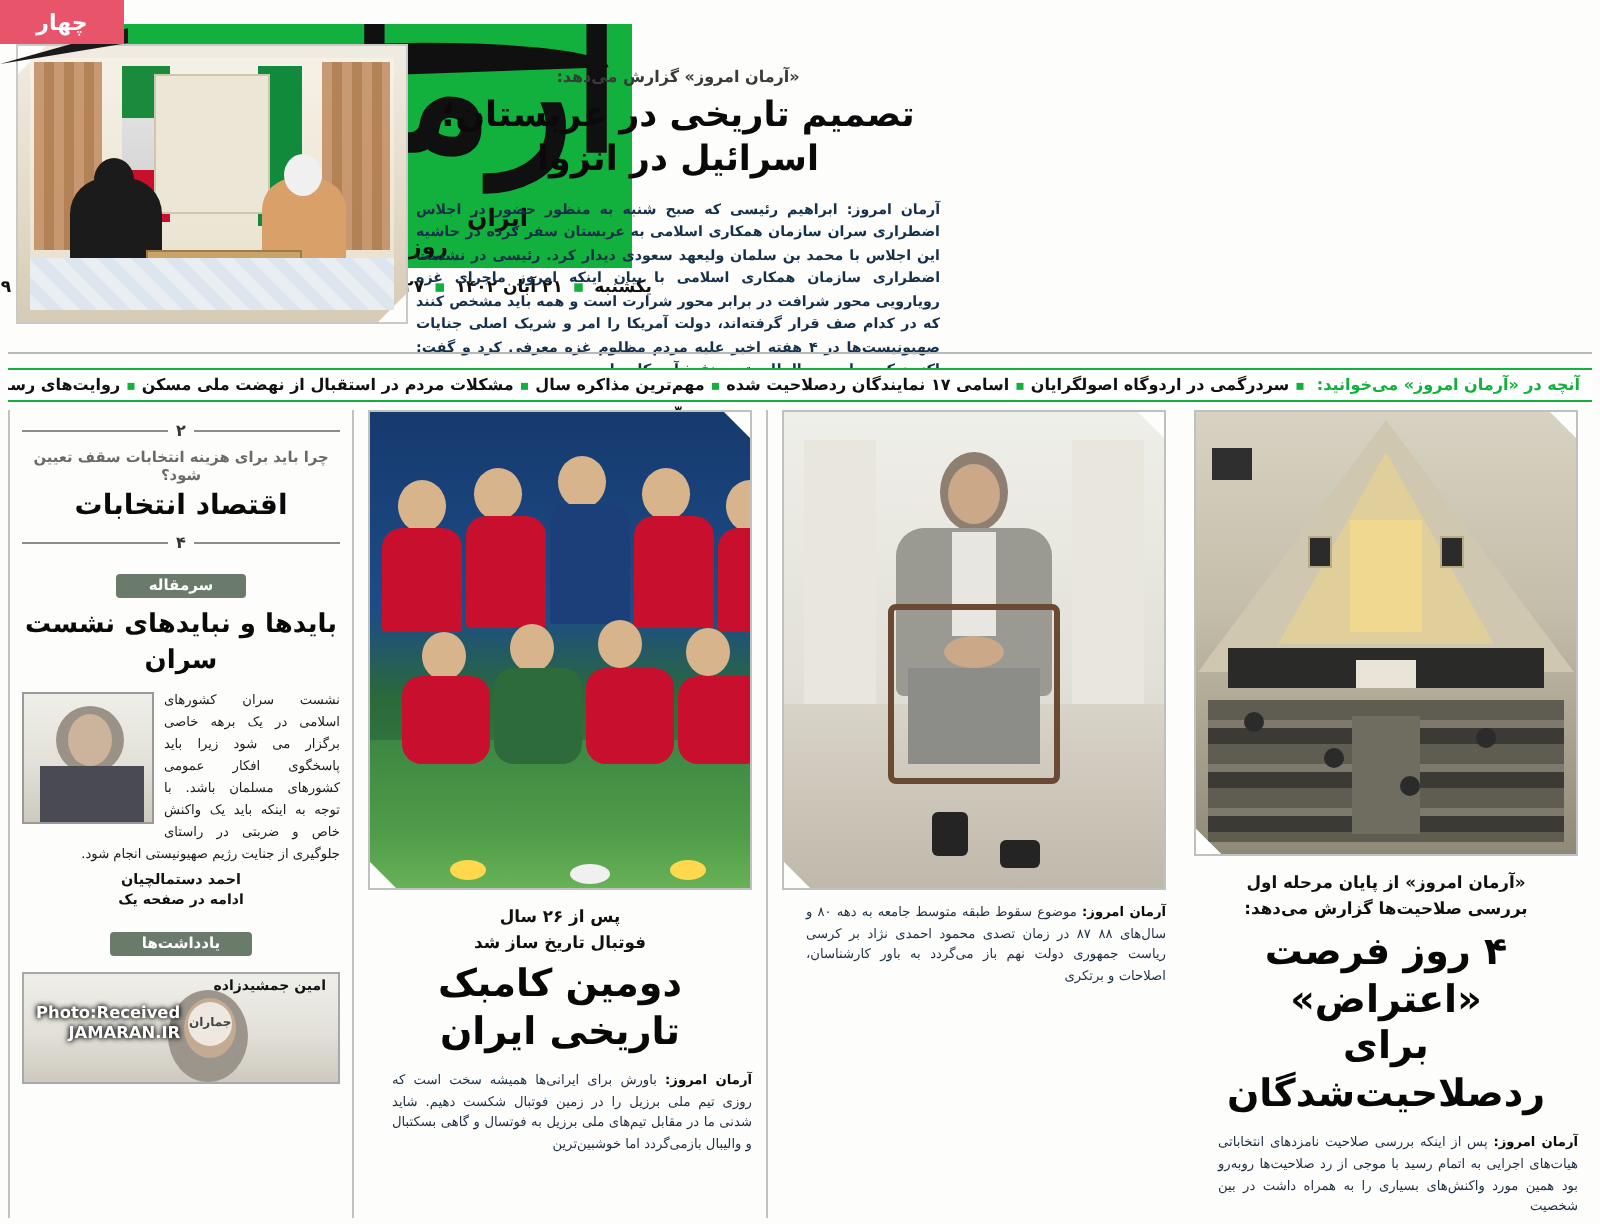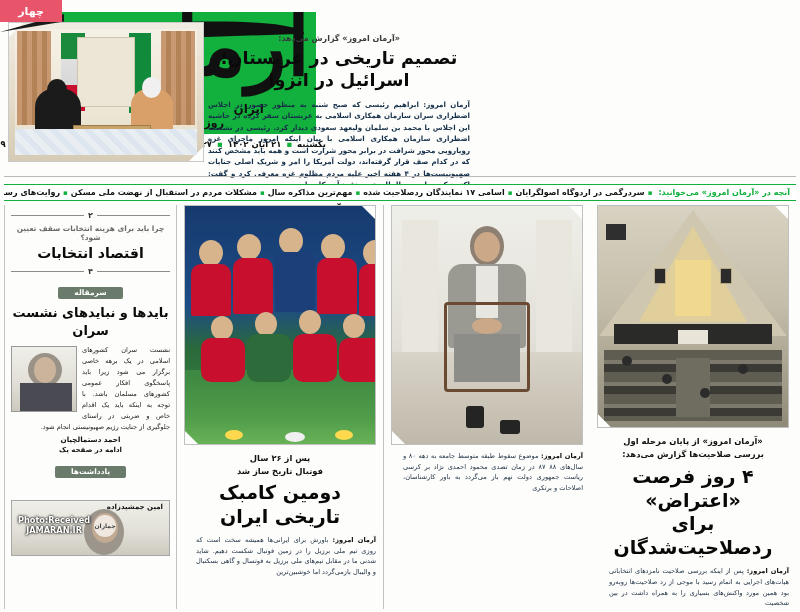--- a/index.html
+++ b/index.html
@@ -245,38 +245,38 @@
     color: #111; margin-top: 2px;
   }
   .edit-cont {
     text-align: center; font-size: 7px;
     font-weight: bold; color: #111; margin-top: 2px;
   }
   .notes-photo {
     position: relative;
     width: 100%; height: 56px;
     background: #cfc9bf; border: 1px solid #a8a8a8;
-    margin-top: 17px; overflow: hidden;
+    margin-top: 3px; overflow: hidden;
   }
   .wm {
     position: absolute; left: 6px; top: 14px;
     display: flex; align-items: center; gap: 4px;
     z-index: 5;
   }
   .wm-circle {
     width: 22px; height: 22px; border-radius: 50%;
     background: rgba(255,255,255,0.72);
     display: flex; align-items: center; justify-content: center;
     font-size: 6px; color: #444; font-weight: bold;
   }
   .wm-text {
     font-size: 8.2px; font-weight: bold;
     color: #ffffff; line-height: 1.15;
     text-shadow: 0 0 2px #000, 0 0 3px #000;
-    direction: ltr; text-align: center;
+    direction: ltr; text-align: right;
   }
   .notes-author {
     position: absolute; top: 2px; right: 6px;
     font-size: 7px; font-weight: bold; color: #111;
     z-index: 6;
   }
 
   
   .col-wide {
     flex: 1;
@@ -418,21 +418,21 @@
       <div class="tag-wrap">
         <span class="section-tag">سرمقاله</span>
       </div>
       <div class="edit-title">بایدها و نبایدهای نشست سران</div>
       <div>
         <div class="edit-portrait ph-portrait">
           <div class="blob" style="left:16px;top:6px;width:34px;height:34px;background:#9a9287;"></div>
           <div style="position:absolute;left:8px;top:36px;width:52px;height:32px;background:#4a4a52;"></div>
           <div class="blob" style="left:22px;top:10px;width:22px;height:26px;background:#cbb39c;"></div>
         </div>
-        <div class="edit-body">نشست سران کشورهای اسلامی در یک برهه خاصی برگزار می شود زیرا باید پاسخگوی افکار عمومی کشورهای مسلمان باشد. با توجه به اینکه باید یک اقدام خاص و ضربتی در راستای جلوگیری از جنایت رژیم صهیونیستی انجام شود.</div>
+        <div class="edit-body">نشست سران کشورهای اسلامی در یک برهه خاصی برگزار می شود زیرا باید پاسخگوی افکار عمومی کشورهای مسلمان باشد. با توجه به اینکه باید یک واکنش خاص و ضربتی در راستای جلوگیری از جنایت رژیم صهیونیستی انجام شود.</div>
       </div>
       <div class="edit-author">احمد دستمالچیان</div>
       <div class="edit-cont">ادامه در صفحه یک</div>
 
       <div class="tag-wrap" style="margin-top:5px;">
         <span class="section-tag">یادداشت‌ها</span>
       </div>
       <div class="notes-photo ph-portrait">
         <div class="notes-author">امین جمشیدزاده</div>
         <div class="blob" style="left:72px;top:8px;width:40px;height:46px;background:#9b958c;"></div>

